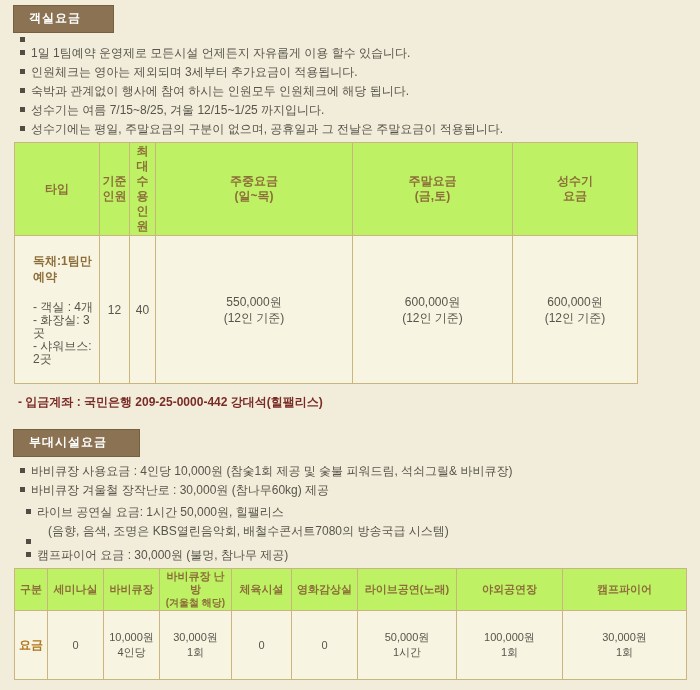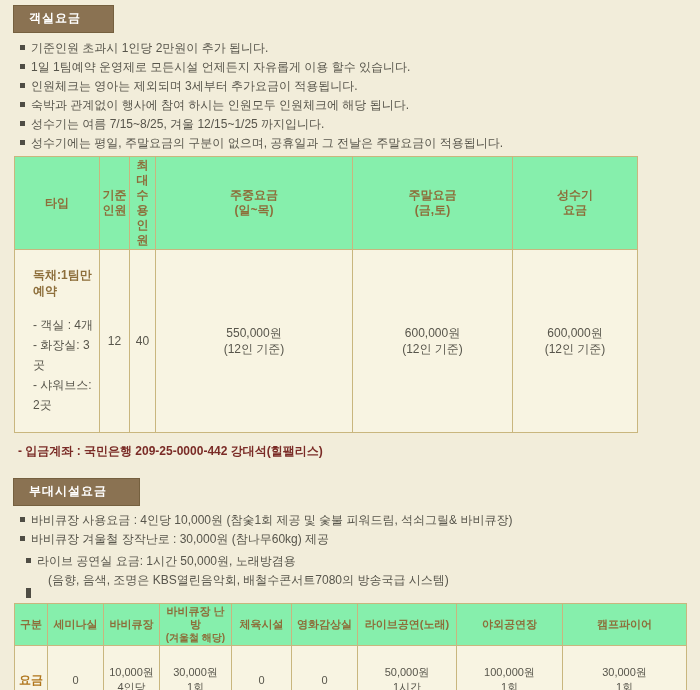--- a/index.html
+++ b/index.html
@@ -11,30 +11,30 @@
          color:#fff;font-size:12px;font-weight:bold;padding:4px 32px 5px 15px;letter-spacing:1px;}
 
   
   .notes{margin:6px 0 0 20px;}
   .note{display:flex;align-items:baseline;line-height:19px;font-size:12px;color:#57554b;}
   .sq{flex:0 0 auto;width:5px;height:5px;background:#4f4d44;margin-right:6px;position:relative;top:-2px;display:inline-block;}
 
   
   table{border-collapse:collapse;table-layout:fixed;}
   th,td{border:1px solid #c9b67e;text-align:center;vertical-align:middle;white-space:pre-line;}
-  thead th{background:#86efac;color:#8d6e3a;font-weight:bold;}
+  thead th{background:#bef264;color:#8d6e3a;font-weight:bold;}
   tbody td,tbody th{background:#f8f4e2;}
 
   
   .t1{margin:3px 0 0 14px;width:623px;font-size:12px;}
   .t1 thead th{height:49px;line-height:15px;font-size:12px;}
   .t1 tbody td{height:71px;color:#57554b;line-height:16px;}
   .t1 .type-cell{text-align:left;padding-left:18px;}
   .t1 .type-title{color:#8d6e3a;font-weight:bold;font-size:12px;line-height:16px;}
-  .t1 .type-details{color:#57554b;font-size:12px;line-height:20px;white-space:pre-line;}
+  .t1 .type-details{color:#57554b;font-size:12px;line-height:13px;white-space:pre-line;}
 
   .account-note{margin:11px 0 0 18px;color:#7a2b26;font-size:12px;font-weight:bold;line-height:15px;}
 
   
   .opt-heading{margin:3px 0 0 20px;color:#b0761d;font-size:12px;font-weight:bold;line-height:15px;}
   .subnotes{margin:3px 0 0 26px;}
   .subnote{display:flex;align-items:baseline;line-height:19px;font-size:12px;color:#57554b;}
   .subnote.cont{margin-left:11px;}
   .subnote.cont .sq{visibility:hidden;}
 
@@ -50,21 +50,20 @@
 
 <div class="page">
 
   <div>
     <span class="badge">객실요금</span>
   </div>
 
   <div class="notes">
     <div class="note">
         <span class="sq"></span>
-        <span>기준인원 초과시 1인당 2만원이 추가 됩니다.</span>
       </div>
     <div class="note">
         <span class="sq"></span>
         <span>1일 1팀예약 운영제로 모든시설 언제든지 자유롭게 이용 할수 있습니다.</span>
       </div>
     <div class="note">
         <span class="sq"></span>
         <span>인원체크는 영아는 제외되며 3세부터 추가요금이 적용됩니다.</span>
       </div>
     <div class="note">
@@ -140,31 +139,32 @@
     <div class="note">
         <span class="sq"></span>
         <span>바비큐장 겨울철 장작난로 : 30,000원 (참나무60kg) 제공</span>
       </div>
   </div>
 
 
   <div class="subnotes">
     <div class="subnote">
         <span class="sq"></span>
-        <span>라이브 공연실 요금: 1시간 50,000원, 노래방겸용</span>
+        <span>라이브 공연실 요금: 1시간 50,000원, 힐팰리스</span>
       </div>
     <div class="subnote cont">
         <span class="sq"></span>
         <span>(음향, 음색, 조명은 KBS열린음악회, 배철수콘서트7080의 방송국급 시스템)</span>
       </div>
     <div class="subnote">
         <span class="sq"></span>
       </div>
     <div class="subnote">
         <span class="sq"></span>
+        <span>캠프파이어 요금 : 30,000원 (불멍, 참나무 제공)</span>
       </div>
   </div>
 
   <table class="t2">
     <colgroup>
       <col style="width:33px">
         <col style="width:56px">
         <col style="width:56px">
         <col style="width:72px">
       <col style="width:60px">

